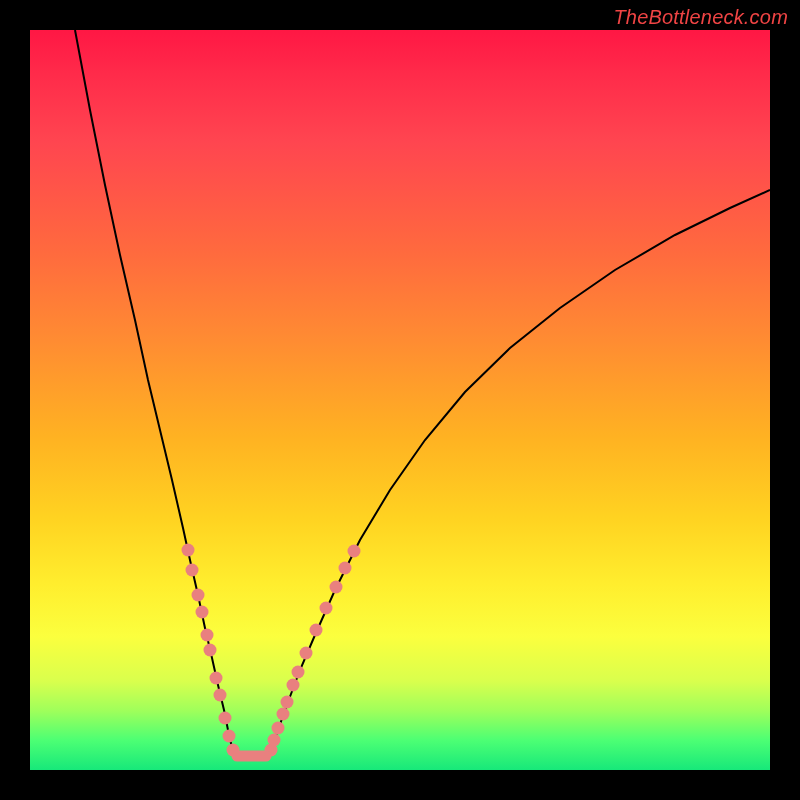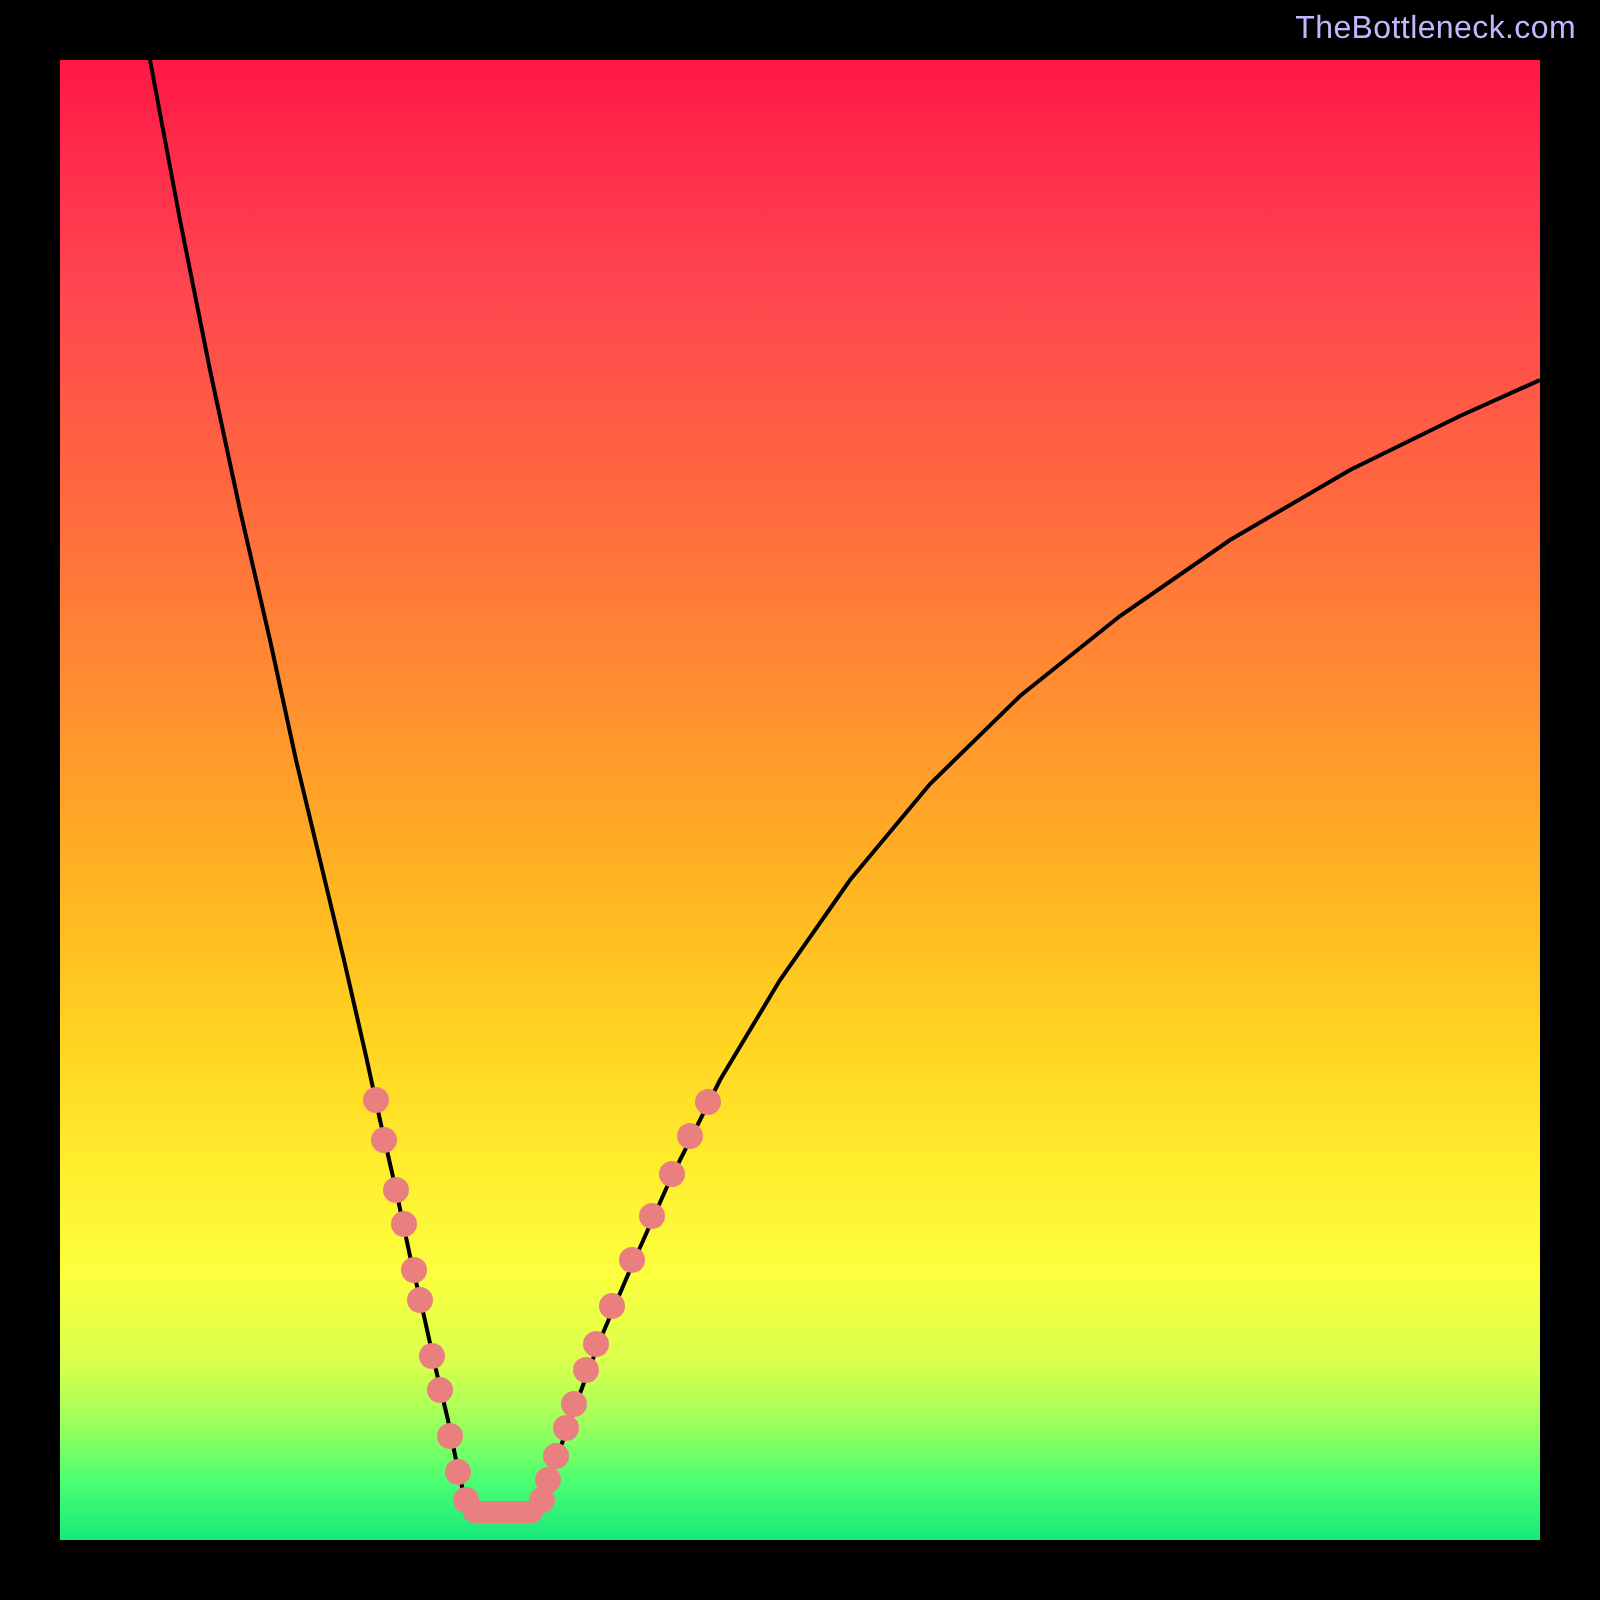--- a/index.html
+++ b/index.html
@@ -30,24 +30,25 @@
       #d9ff4d 88%,
       #9fff5b 92%,
       #4cff74 96%,
       #17e87a 100%
     );
   }
   .watermark {
     position: absolute;
     top: 6px;
     right: 12px;
-    font-size: 16px;
+    font-size: 20px;
     font-weight: 500;
-    color: #c4b5fd;
+    color: #ef4444;
     letter-spacing: 0.2px;
+    font-style: italic;
   }
   svg.plot {
     position: absolute;
     left: 0;
     top: 0;
     width: 740px;
     height: 740px;
   }
   .curve {
     fill: none;

